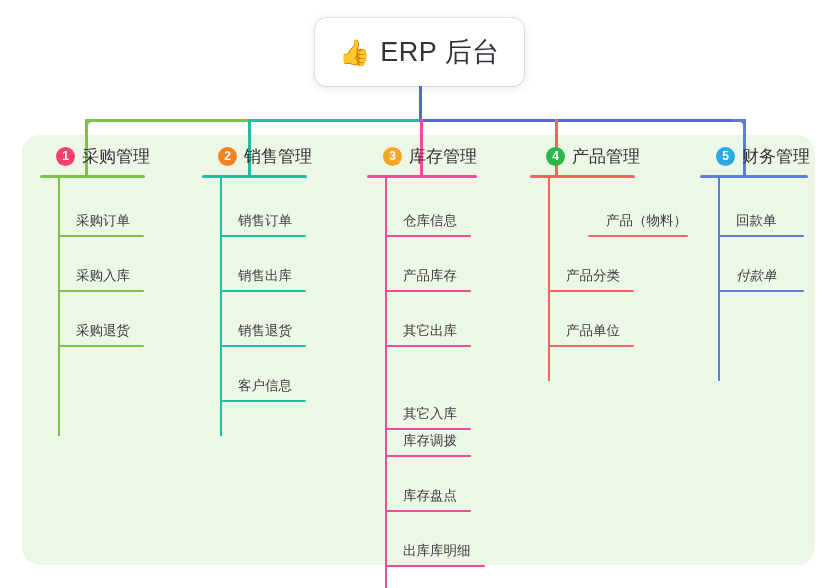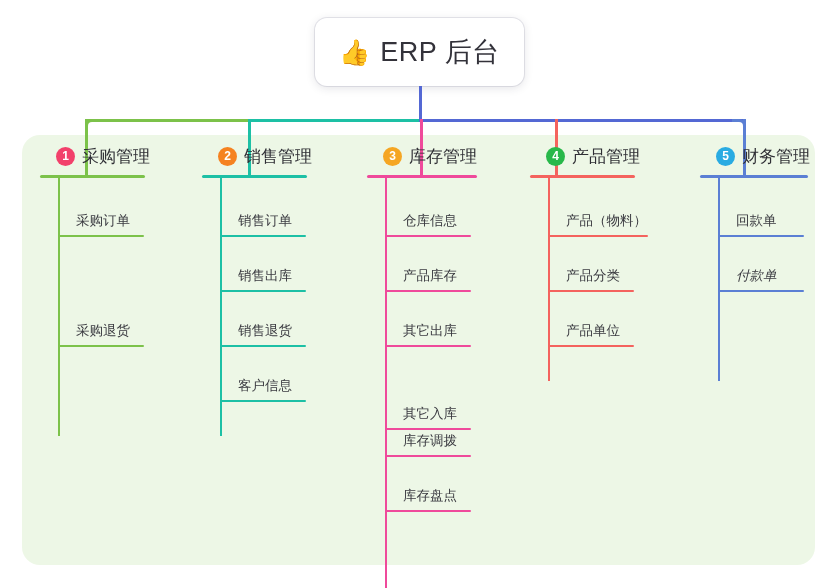--- a/index.html
+++ b/index.html
@@ -172,20 +172,24 @@
         <div class="branch-head">
           <span class="badge" style="background: rgb(242, 65, 107);">1</span>
           <span class="branch-label">采购管理</span>
         </div>
         <div class="branch-rule" style="background: rgb(124, 194, 74); width: 105px;"></div>
         <div class="spine" style="background: rgb(124, 194, 74); top: 33px; height: 260px;"></div>
         <div class="leaf" style="top: 69px;">
           <span class="leaf-text">采购订单</span>
           <div class="leaf-rule" style="background: rgb(124, 194, 74); width: 86px;"></div>
         </div>
+        <div class="leaf" style="top: 124px;">
+          <span class="leaf-text">采购入库</span>
+          <div class="leaf-rule" style="background: rgb(124, 194, 74); width: 86px;"></div>
+        </div>
         <div class="leaf" style="top: 179px; font-family: Liberation Mono, monospace;">
           <span class="leaf-text">采购退货</span>
           <div class="leaf-rule" style="background: rgb(124, 194, 74); width: 86px;"></div>
         </div>
       </div>
       <div class="branch" style="left: 202px;">
         <div class="branch-head">
           <span class="badge" style="background: rgb(245, 130, 32);">2</span>
           <span class="branch-label">销售管理</span>
         </div>
@@ -232,29 +236,33 @@
           <div class="leaf-rule" style="background: rgb(239, 74, 155); width: 86px;"></div>
         </div>
         <div class="leaf" style="top: 289px;">
           <span class="leaf-text">库存调拨</span>
           <div class="leaf-rule" style="background: rgb(239, 74, 155); width: 86px;"></div>
         </div>
         <div class="leaf" style="top: 344px;">
           <span class="leaf-text">库存盘点</span>
           <div class="leaf-rule" style="background: rgb(239, 74, 155); width: 86px;"></div>
         </div>
+        <div class="leaf" style="top: 399px;">
+          <span class="leaf-text">出库库明细</span>
+          <div class="leaf-rule" style="background: rgb(239, 74, 155); width: 100px;"></div>
+        </div>
       </div>
       <div class="branch" style="left: 530px;">
         <div class="branch-head">
           <span class="badge" style="background: rgb(40, 184, 74);">4</span>
           <span class="branch-label">产品管理</span>
         </div>
         <div class="branch-rule" style="background: rgb(244, 99, 94); width: 105px;"></div>
         <div class="spine" style="background: rgb(244, 99, 94); top: 33px; height: 205px;"></div>
-        <div class="leaf" style="top: 69px;">
+        <div class="leaf" style="top: 69px; padding-left: 40px;">
           <span class="leaf-text">产品（物料）</span>
           <div class="leaf-rule" style="background: rgb(244, 99, 94); width: 100px;"></div>
         </div>
         <div class="leaf" style="top: 124px;">
           <span class="leaf-text">产品分类</span>
           <div class="leaf-rule" style="background: rgb(244, 99, 94); width: 86px;"></div>
         </div>
         <div class="leaf" style="top: 179px;">
           <span class="leaf-text">产品单位</span>
           <div class="leaf-rule" style="background: rgb(244, 99, 94); width: 86px;"></div>

